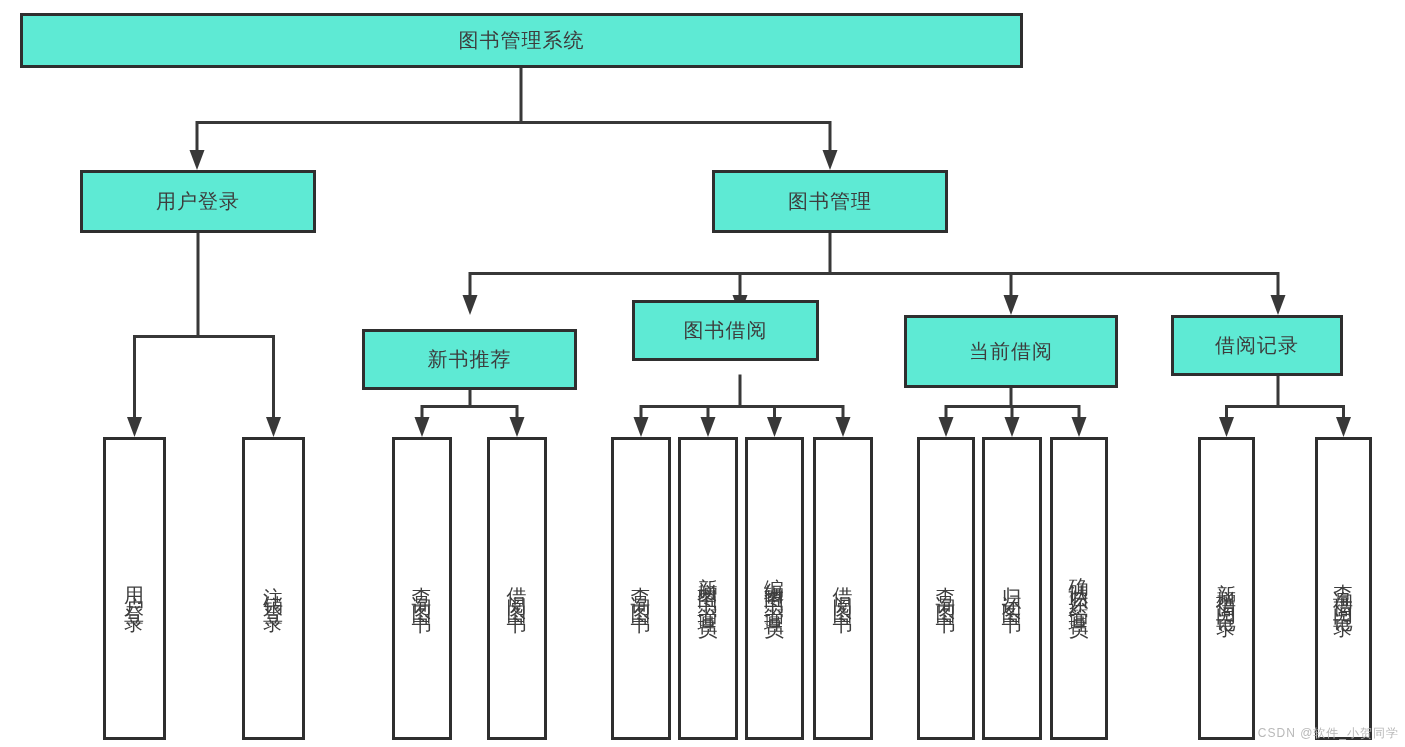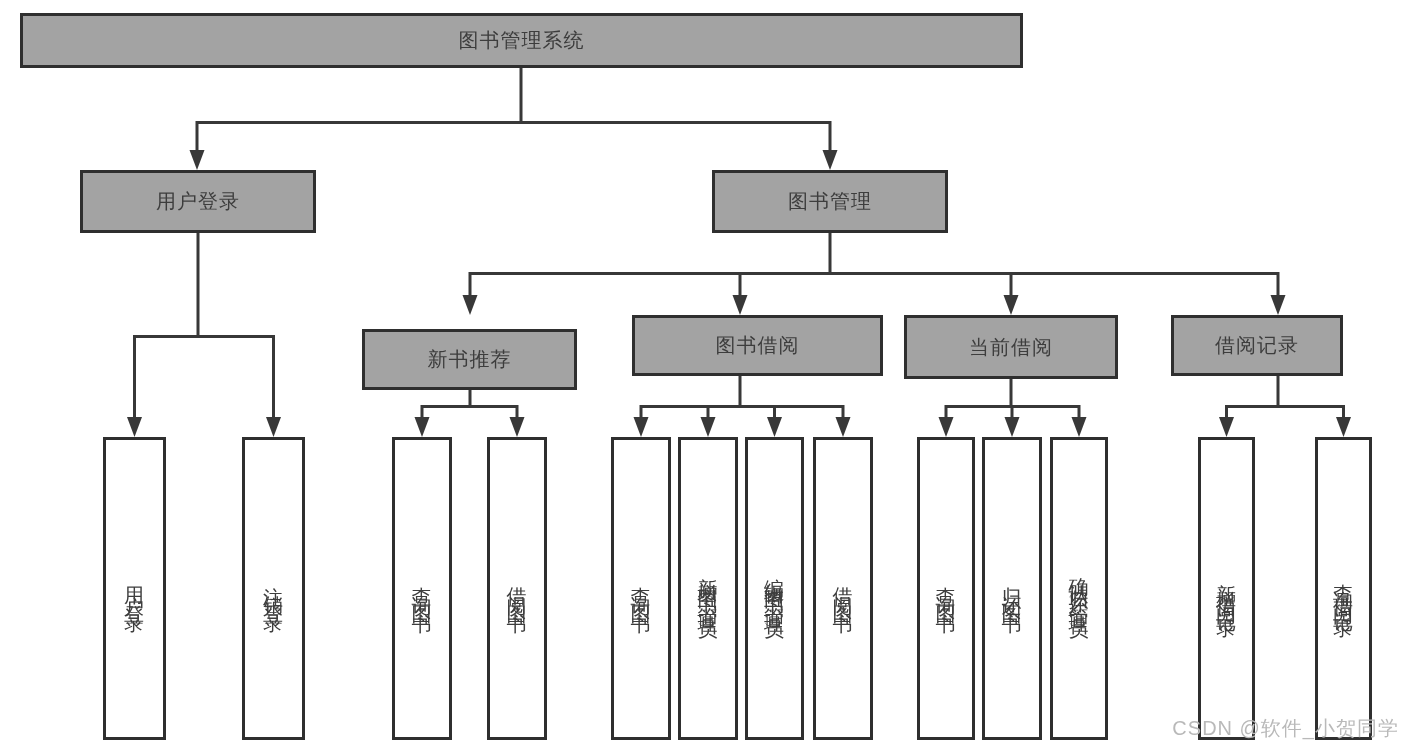--- a/index.html
+++ b/index.html
@@ -18,21 +18,21 @@
   .wires {
     position: absolute;
     left: 0; top: 0;
     width: 1405px; height: 747px;
     pointer-events: none;
   }
   .box {
     position: absolute;
     box-sizing: border-box;
     border: 3px solid #2f2f2f;
-    background: #a3a3a3;
+    background: #5eead4;
     display: flex;
     align-items: center;
     justify-content: center;
     color: #3d3d3d;
     font-size: 20px;
     letter-spacing: 1px;
     text-align: center;
     z-index: 2;
   }
   .vbox {
@@ -52,21 +52,21 @@
     font-size: 20px;
     letter-spacing: 9px;
     line-height: 1;
     white-space: nowrap;
   }
   .watermark {
     position: absolute;
     right: 6px;
     bottom: 5px;
     color: #b9b9b9;
-    font-size: 20px;
+    font-size: 12px;
     letter-spacing: 1px;
     z-index: 3;
     white-space: nowrap;
   }
 </style>
 </head>
 <body>
 
 <div class="canvas">
 
@@ -101,22 +101,22 @@
              M1219,417 h15 L1226.5,437 z
              M1336,417 h15 L1343.5,437 z" fill="#383838" stroke="none"></path>
   </svg>
 
   <div class="box" style="left:20px; top:13px; width:1003px; height:55px;">图书管理系统</div>
 
   <div class="box" style="left:80px; top:170px; width:236px; height:63px;">用户登录</div>
   <div class="box" style="left:712px; top:170px; width:236px; height:63px;">图书管理</div>
 
   <div class="box" style="left:362px; top:315px; width:215px; height:61px;margin-top:14px;">新书推荐</div>
-  <div class="box" style="left:632px; top:315px; width:251px; height:61px;">图书借阅</div>
-  <div class="box" style="left:904px; top:315px; width:214px; height:64px;">当前借阅</div>
+  <div class="box" style="left:632px; top:300px; width:187px; height:61px;">图书借阅</div>
+  <div class="box" style="left:904px; top:315px; width:214px; height:73px;">当前借阅</div>
   <div class="box" style="left:1171px; top:315px; width:172px; height:61px;">借阅记录</div>
 
   <div class="vbox" style="left:103px; top:437px; width:63px; height:303px;">
     <span class="vtext">用户登录</span>
   </div>
   <div class="vbox" style="left:242px; top:437px; width:63px; height:303px;">
     <span class="vtext">注销登录</span>
   </div>
 
   <div class="vbox" style="left:392px; top:437px; width:60px; height:303px;">

